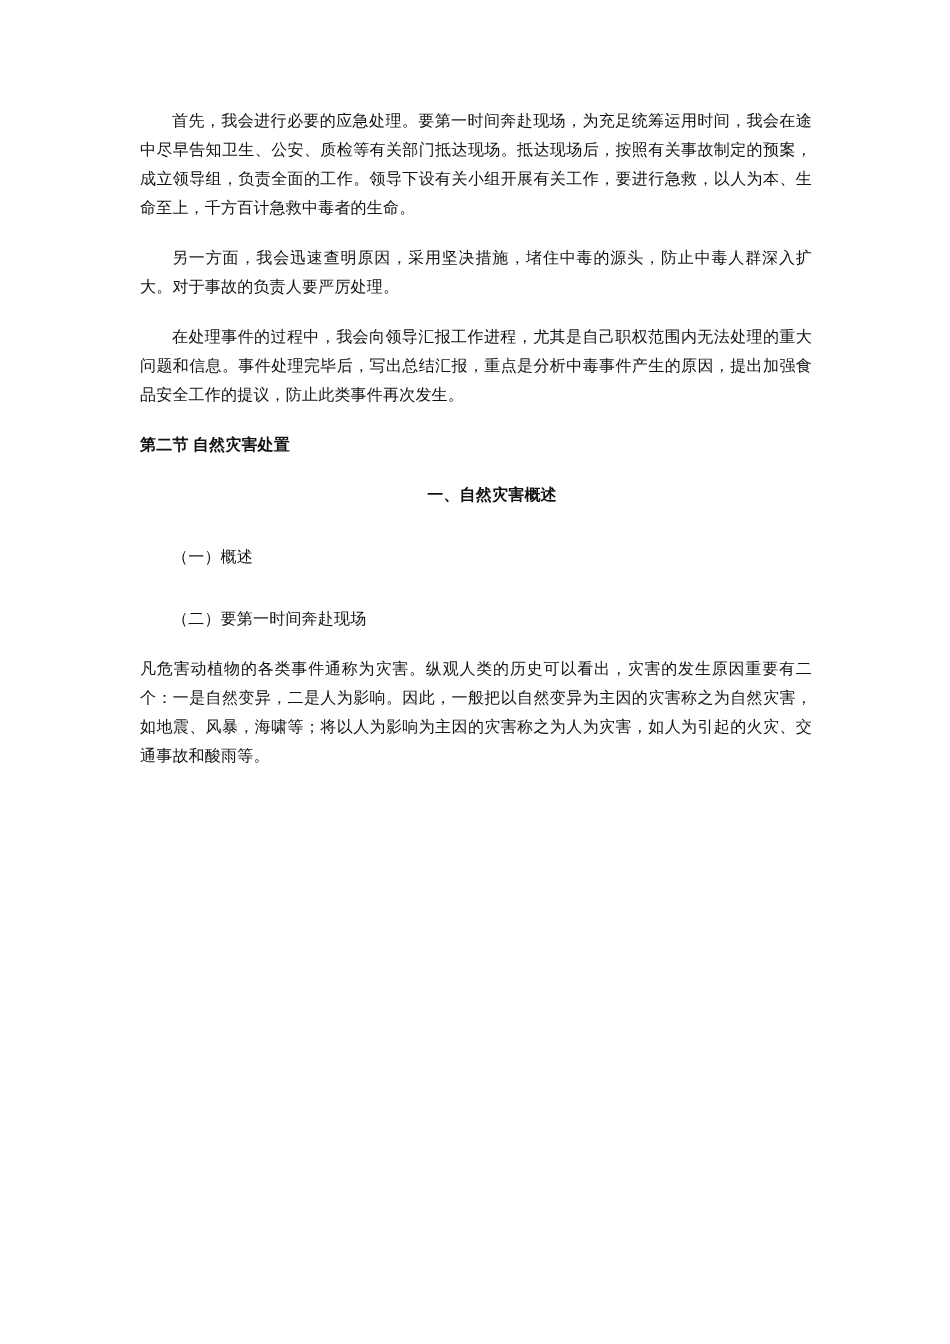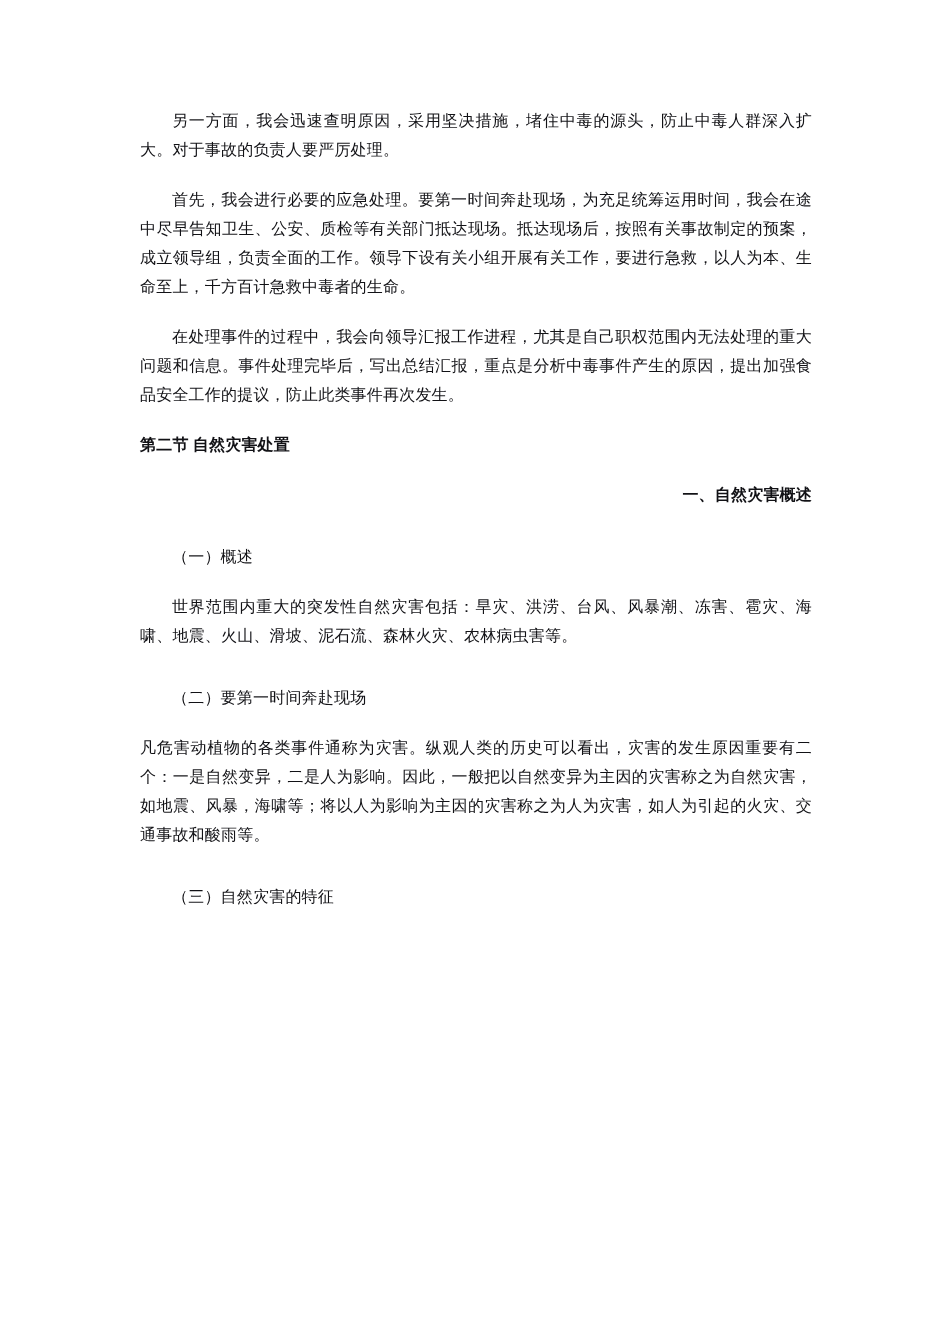--- a/index.html
+++ b/index.html
@@ -36,49 +36,47 @@
   }
   .heading-center {
     font-weight: bold;
     text-align: left;
     text-indent: 0;
     margin-top: 8px;
   }
   .heading-indent {
     font-weight: bold;
     text-indent: 2em;
-    text-align: right;
+    text-align: center;
   }
   .label-indent {
     text-indent: 2em;
     text-align: left;
     margin-top: 33px;
   }
 </style>
 </head>
 <body>
 
 <div class="page">
 
+  <p class="block body-para">首先，我会进行必要的应急处理。要第一时间奔赴现场，为充足统筹运用时间，我会在途中尽早告知卫生、公安、质检等有关部门抵达现场。抵达现场后，按照有关事故制定的预案，成立领导组，负责全面的工作。领导下设有关小组开展有关工作，要进行急救，以人为本、生命至上，千方百计急救中毒者的生命。</p>
+
   <p class="block body-para">另一方面，我会迅速查明原因，采用坚决措施，堵住中毒的源头，防止中毒人群深入扩大。对于事故的负责人要严厉处理。</p>
-
-  <p class="block body-para">首先，我会进行必要的应急处理。要第一时间奔赴现场，为充足统筹运用时间，我会在途中尽早告知卫生、公安、质检等有关部门抵达现场。抵达现场后，按照有关事故制定的预案，成立领导组，负责全面的工作。领导下设有关小组开展有关工作，要进行急救，以人为本、生命至上，千方百计急救中毒者的生命。</p>
 
 
   <p class="block body-para">在处理事件的过程中，我会向领导汇报工作进程，尤其是自己职权范围内无法处理的重大问题和信息。事件处理完毕后，写出总结汇报，重点是分析中毒事件产生的原因，提出加强食品安全工作的提议，防止此类事件再次发生。</p>
 
   <h2 class="block heading-center">第二节 自然灾害处置</h2>
 
   <h3 class="block heading-indent">一、自然灾害概述</h3>
 
   <p class="block label-indent">（一）概述</p>
 
 
-  <p class="block body-para">世界范围内重大的突发性自然灾害包括：旱灾、洪涝、台风、风暴潮、冻害、雹灾、海啸、地震、火山、滑坡、泥石流、森林火灾、农林病虫害等。</p>
 
 
   <p class="block label-indent">（二）要第一时间奔赴现场</p>
 
   <p class="block body-para no-indent">凡危害动植物的各类事件通称为灾害。纵观人类的历史可以看出，灾害的发生原因重要有二个：一是自然变异，二是人为影响。因此，一般把以自然变异为主因的灾害称之为自然灾害，如地震、风暴，海啸等；将以人为影响为主因的灾害称之为人为灾害，如人为引起的火灾、交通事故和酸雨等。</p>
 
-  <p class="block label-indent">（三）自然灾害的特征</p>
 
 </div>
 
 </body></html>

